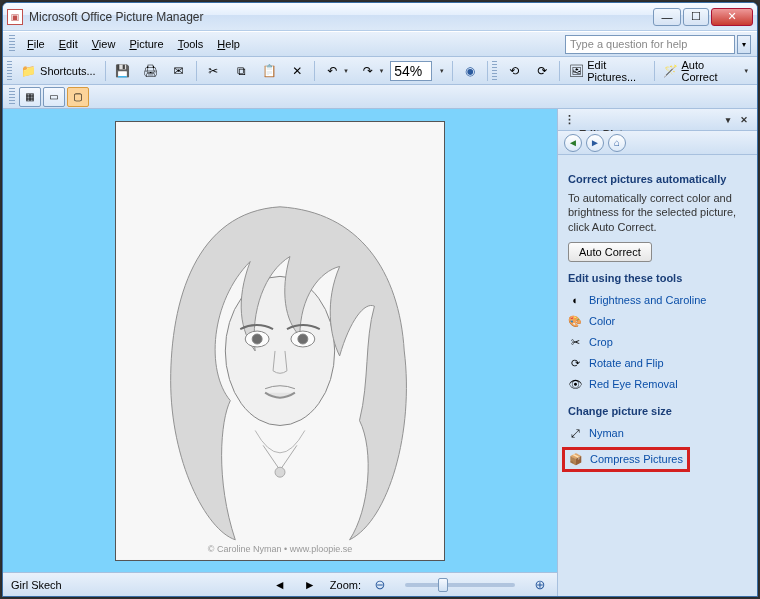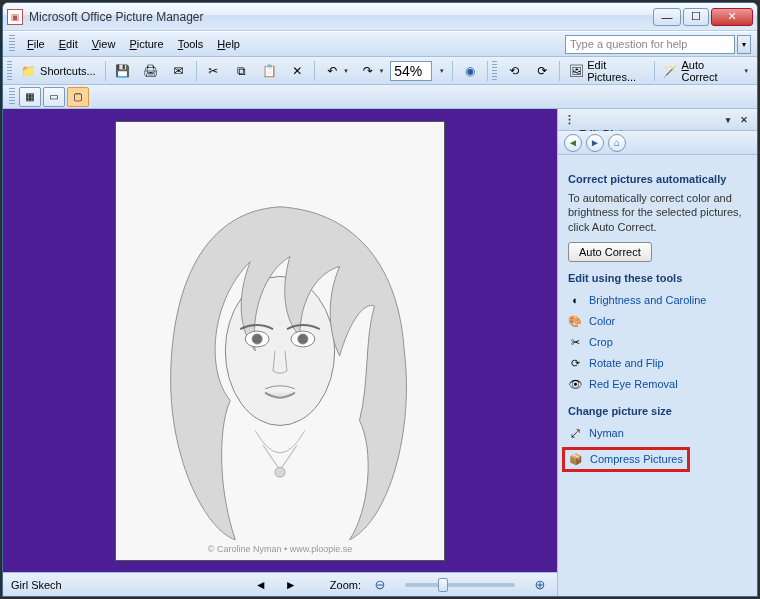--- a/index.html
+++ b/index.html
@@ -31,30 +31,30 @@
 .toolbar .drop-ar { font-size: 7px; color: #333; margin-left: 1px; }
 .toolbar .zoom-box { width: 48px; height: 20px; background: #fff; border: 1px solid #7a99bd; display: flex; align-items: center; padding: 0 3px; font-size: 14px; }
 
 .view-tabs { height: 24px; background: linear-gradient(#e9f1fb,#cfe0f3); border-bottom: 1px solid #a7c0de; display: flex; align-items: center; padding: 0 6px; gap: 2px; }
 .view-tabs .grip { width: 6px; height: 18px; background: repeating-linear-gradient(#8aa6c8 0 1px, transparent 1px 3px); margin-right: 2px; }
 .view-tabs .vtab { width: 22px; height: 20px; border: 1px solid #7a99bd; border-radius: 2px; background: linear-gradient(#f5f9ff,#dce9f8); display: flex; align-items: center; justify-content: center; cursor: pointer; font-size: 10px; }
 .view-tabs .vtab.active { background: #fcd49a; border-color: #d99b3e; }
 
 .content { flex: 1; display: flex; background: #7f7f7f; min-height: 0; }
 .canvas-area { flex: 1; display: flex; flex-direction: column; min-width: 0; }
-.canvas { flex: 1; display: flex; align-items: center; justify-content: center; background: #4c1d95; padding: 20px; overflow: hidden; }
+.canvas { flex: 1; display: flex; align-items: center; justify-content: center; background: #7dd3fc; padding: 20px; overflow: hidden; }
 .image-frame { width: 330px; height: 440px; background: #f5f5f5; border: 1px solid #555; display: flex; align-items: center; justify-content: center; position: relative; }
 .sketch { width: 100%; height: 100%; }
 .watermark { position: absolute; bottom: 6px; left: 0; right: 0; text-align: center; font-size: 9px; color: #999; }
 
 .statusbar { height: 24px; background: linear-gradient(#e9f1fb,#cfe0f3); border-top: 1px solid #a7c0de; display: flex; align-items: center; padding: 0 8px; font-size: 11px; gap: 10px; }
 .statusbar .filename { flex: 0 0 auto; }
 .statusbar .spacer { flex: 1; }
 .statusbar .nav-btn { width: 20px; height: 18px; border: 1px solid transparent; display: flex; align-items: center; justify-content: center; font-size: 12px; cursor: pointer; }
-.statusbar .zoom-label { margin-left: 19px; }
+.statusbar .zoom-label { margin-left: 0; }
 .statusbar .mag { width: 18px; height: 18px; display: flex; align-items: center; justify-content: center; color: #2a5a9e; font-size: 13px; cursor: pointer; }
 .statusbar .slider { width: 110px; height: 4px; background: #b0c4de; border-radius: 2px; position: relative; margin: 0 6px; }
 .statusbar .slider .thumb { position: absolute; left: 30%; top: -5px; width: 10px; height: 14px; background: linear-gradient(#f5f9ff,#cfe0f3); border: 1px solid #7a99bd; border-radius: 2px; }
 
 .side-panel { width: 200px; background: #d6e5f5; border-left: 1px solid #a7c0de; display: flex; flex-direction: column; font-size: 11px; }
 .side-panel .panel-title { height: 22px; background: linear-gradient(#e9f1fb,#cfe0f3); border-bottom: 1px solid #a7c0de; display: flex; align-items: center; padding: 0 6px; font-weight: bold; color: #333; }
 .side-panel .panel-title .ptxt { flex: 1; margin-top: 28px; }
 .side-panel .panel-title .pbtn { width: 14px; height: 14px; display: flex; align-items: center; justify-content: center; font-size: 9px; cursor: pointer; margin-left: 2px; }
 .side-panel .panel-nav { height: 24px; background: linear-gradient(#e9f1fb,#cfe0f3); border-bottom: 1px solid #a7c0de; display: flex; align-items: center; padding: 0 6px; gap: 4px; }
 .side-panel .panel-nav .navbtn { width: 18px; height: 18px; border: 1px solid #7a99bd; border-radius: 9px; background: linear-gradient(#fff,#dce9f8); display: flex; align-items: center; justify-content: center; font-size: 10px; color: #2a7a2a; cursor: pointer; }
@@ -220,21 +220,21 @@
         <span class="pbtn">▾</span>
         <span class="pbtn">✕</span>
       </div>
       <div class="panel-nav">
         <div class="navbtn">◄</div>
         <div class="navbtn" style="color:#2a5a9e">►</div>
         <div class="navbtn" style="color:#2a5a9e">⌂</div>
       </div>
       <div class="panel-body">
         <div class="sec-title">Correct pictures automatically</div>
-        <div class="desc">To automatically correct color and brightness for the selected pictures, click Auto Correct.</div>
+        <div class="desc">To automatically correct color and brightness for the selected picture, click Auto Correct.</div>
         <button class="ac-btn">Auto Correct</button>
         <div class="sec-title">Edit using these tools</div>
         <ul class="tool-list">
           <li>
               <span class="ticon2">◐</span>
               <a>Brightness and Caroline</a>
             </li>
           <li>
               <span class="ticon2">🎨</span>
               <a>Color</a>

